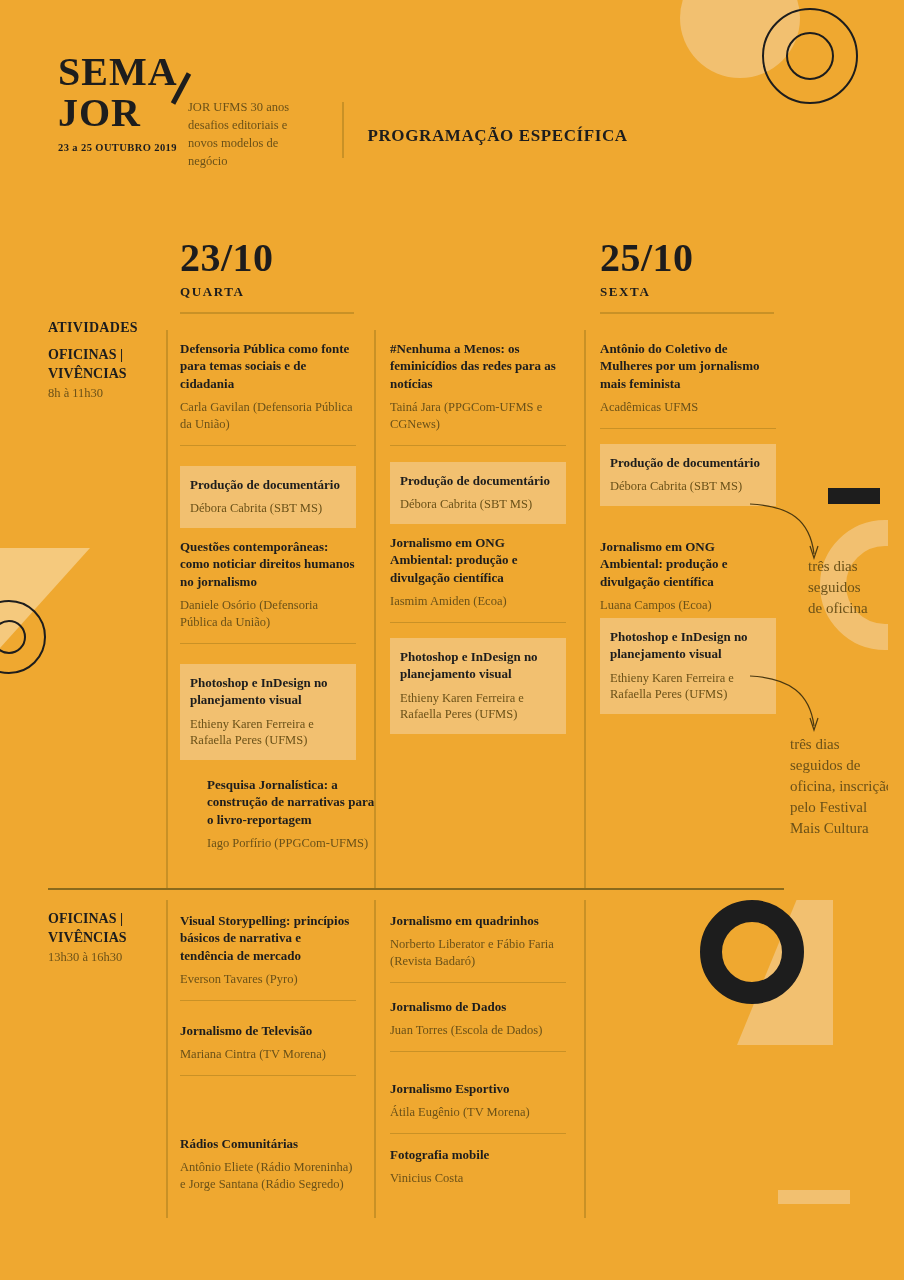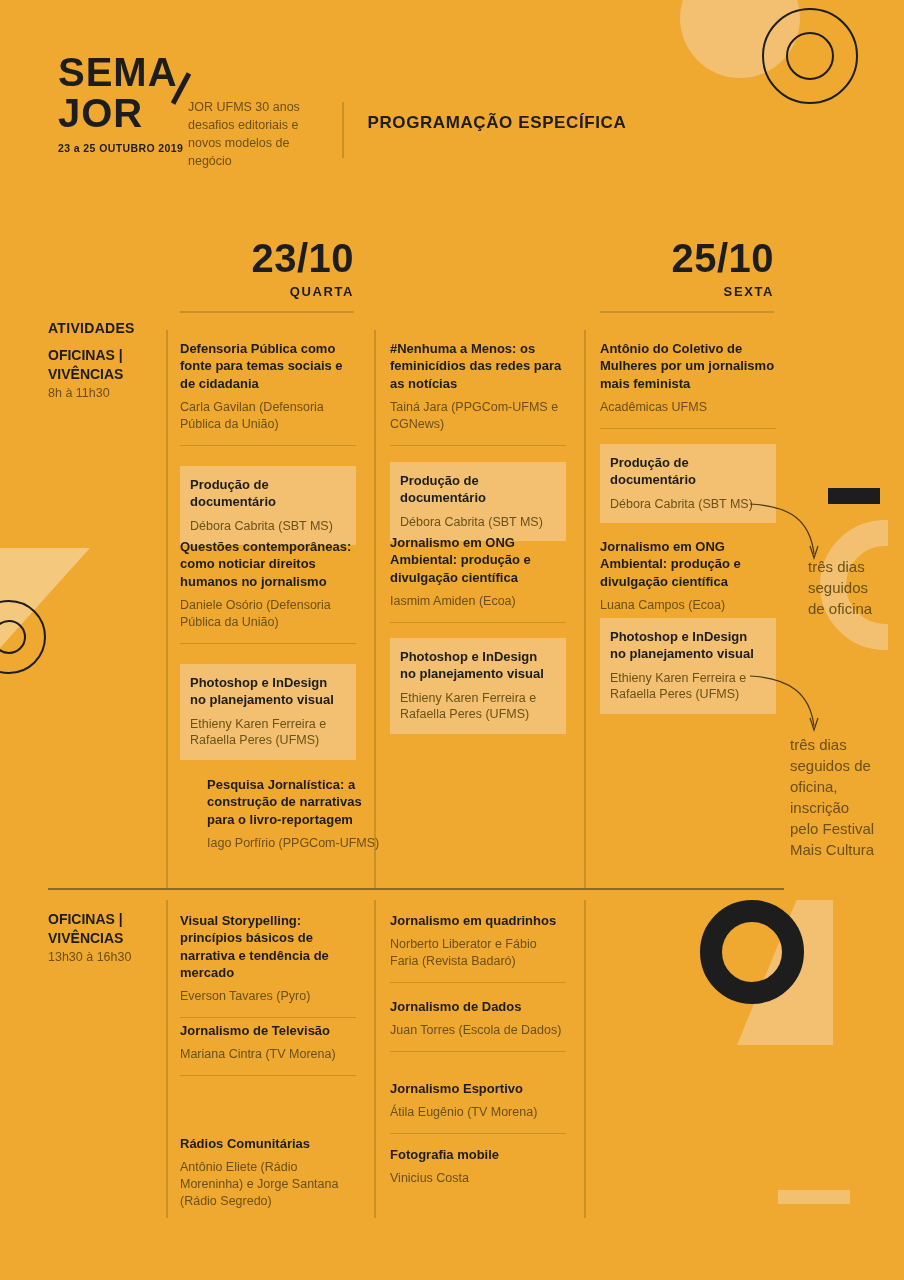--- a/index.html
+++ b/index.html
@@ -3,21 +3,21 @@
 <meta charset="utf-8">
 <style>
   * { box-sizing: border-box; margin: 0; padding: 0; }
   html, body {
     width: 904px; height: 1280px;
     background: #EFA830;
     font-family: "Liberation Sans", sans-serif;
     color: #2b2b2b;
     overflow: hidden;
   }
-  .poster { position: relative; width: 888px; height: 1280px; overflow: hidden; }
+  .poster { position: relative; width: 888px; height: 1280px; overflow: hidden; font-family: Liberation Serif, serif; }
 
   
   .deco { position: absolute; pointer-events: none; }
   .deco-circle-top {
     top: -42px; left: 680px; width: 120px; height: 120px;
     background: #F2C070; border-radius: 60px;
   }
   .deco-ring-top {
     top: 8px; left: 762px; width: 96px; height: 96px;
     border: 2.5px solid #1d1d1d; border-radius: 50%;
@@ -67,22 +67,22 @@
   .logo-line2 { font-weight: bold; font-size: 40px; letter-spacing: 1px; line-height: 1.05; color: #1d1d1d; }
   .logo-slash {
     position: absolute; top: 34px; left: 106px; width: 34px; height: 5px;
     background: #1d1d1d; transform: rotate(-62deg);
   }
   .logo-date { margin-top: 8px; font-size: 10.5px; font-weight: bold; letter-spacing: 0.4px; color: #1d1d1d; }
 
   .header-right { position: absolute; top: 46px; left: 130px; display: flex; align-items: flex-start; }
   .subtitle { font-size: 12.5px; line-height: 1.45; color: #6b5118; width: 132px; }
   .vrule { width: 1.5px; height: 56px; background: #c99126; margin: 4px 24px 0 22px; }
-  .prog-title { font-size: 17px; font-weight: bold; letter-spacing: 0.6px; color: #1d1d1d; margin-top: 15px; }
-  .col-head { position: absolute; text-align: right; }
+  .prog-title { font-size: 17px; font-weight: bold; letter-spacing: 0.6px; color: #1d1d1d; margin-top: 28px; }
+  .col-head { position: absolute; text-align: left; }
   .day-num { font-size: 40px; font-weight: bold; color: #1d1d1d; letter-spacing: 0.5px; line-height: 1; }
   .day-name { font-size: 13px; font-weight: bold; color: #1d1d1d; letter-spacing: 1.6px; margin-top: 6px; }
   .day-rule { height: 1.5px; background: #c99126; margin-top: 12px; }
 
   
   .vsep { position: absolute; width: 1.5px; background: #c99126; }
 
   
   .hsep { position: absolute; height: 1.5px; background: #8a6a1c; }
 

